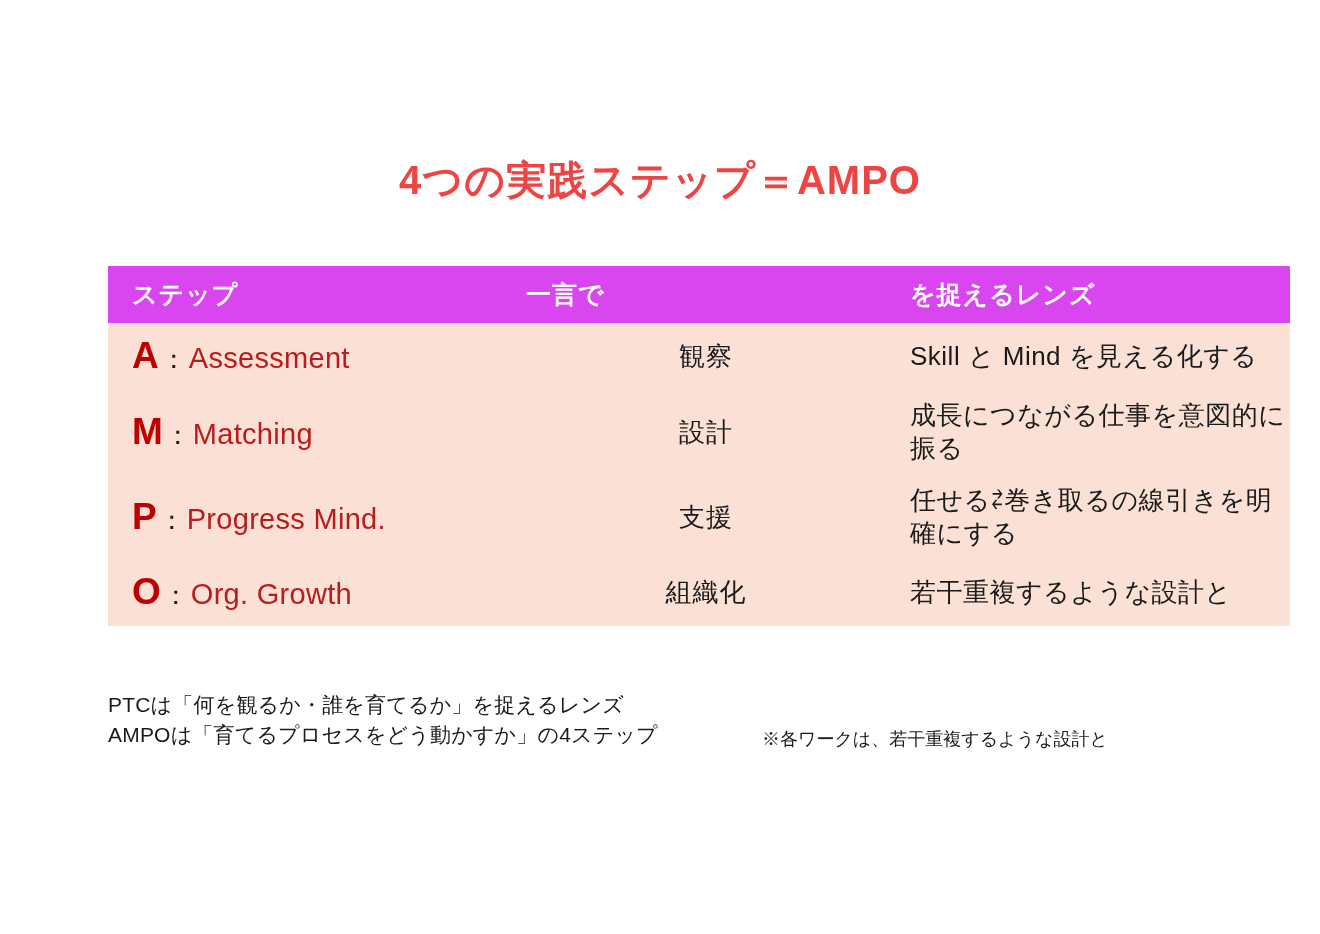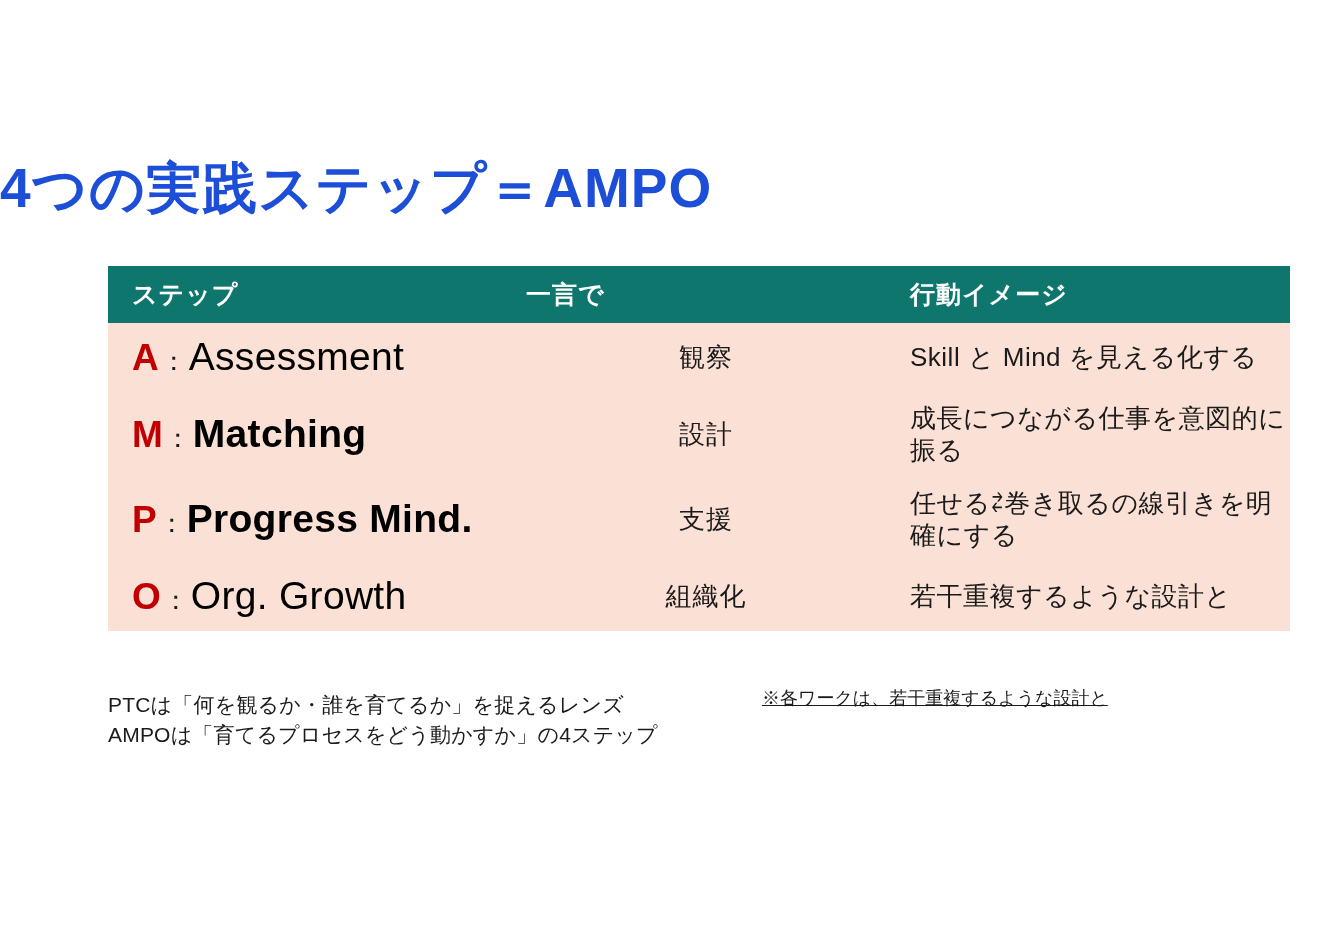--- a/index.html
+++ b/index.html
@@ -18,39 +18,40 @@
     position: relative;
     width: 1320px;
     height: 934px;
     box-sizing: border-box;
   }
   .title {
     position: absolute;
     left: 0;
     top: 158px;
     width: 1320px;
-    font-size: 55px;
+    text-align: center;
+    font-size: 40px;
     font-weight: bold;
-    color: #1d4ed8;
+    color: #ef4444;
     letter-spacing: 1px;
     line-height: 1.1;
   }
   .table-wrap {
     position: absolute;
     left: 108px;
     top: 266px;
     width: 1110px;
   }
   table.ampo {
     border-collapse: collapse;
     width: 100%;
     table-layout: fixed;
   }
   table.ampo thead th {
-    background: #0f766e;
+    background: #d946ef;
     color: #ffffff;
     font-size: 25px;
     font-weight: bold;
     text-align: left;
     padding: 12px 0 12px 24px;
     letter-spacing: 1px;
   }
   table.ampo thead th.col-step   { width: 370px; }
   table.ampo thead th.col-word   { width: 360px; margin-top: 7px; }
   table.ampo thead th.col-image  { width: 380px; }
@@ -69,26 +70,26 @@
     color: #c00000;
     font-size: 37px;
     font-weight: bold;
   }
   .step-sep {
     font-size: 26px;
     color: #1a1a1a;
     padding: 0 2px;
   }
   .step-name {
-    font-size: 39px;
-    color: #000000;
+    font-size: 29px;
+    color: #b91c1c;
     letter-spacing: 0.3px;
   }
   .step-name.bold {
-    font-weight: bold;
+    font-weight: normal;
   }
   td.word-cell {
     font-size: 27px;
     letter-spacing: 1px;
     text-align: center;
   }
   td.image-cell {
     font-size: 27px;
     letter-spacing: 0.5px;
     padding-right: 18px;
@@ -112,41 +113,41 @@
   }
   .footnotes-right {
     position: absolute;
     left: 762px;
     top: 684px;
     width: 460px;
     font-size: 18px;
     line-height: 1.6;
   }
   .footnotes-right .line {
-    text-decoration: underline;
     display: block;
+    margin-top: 41px;
   }
   .footnotes-right .line.indent {
     padding-left: 18px;
   }
 </style>
 </head>
 <body>
 
 <div class="slide">
 
   <div class="title">4つの実践ステップ＝AMPO</div>
 
   <div class="table-wrap">
     <table class="ampo">
       <thead>
         <tr>
           <th class="col-step">ステップ</th>
           <th class="col-word">一言で</th>
-          <th class="col-image">行動イメージ</th>
+          <th class="col-image">を捉えるレンズ</th>
         </tr>
       </thead>
       <tbody>
 
         <tr>
           <td class="step-cell">
             <span class="step-letter">A</span><span class="step-sep">：</span><span class="step-name">Assessment</span>
           </td>
           <td class="word-cell">観察</td>
           <td class="image-cell">Skill と Mind を見える化する</td>

